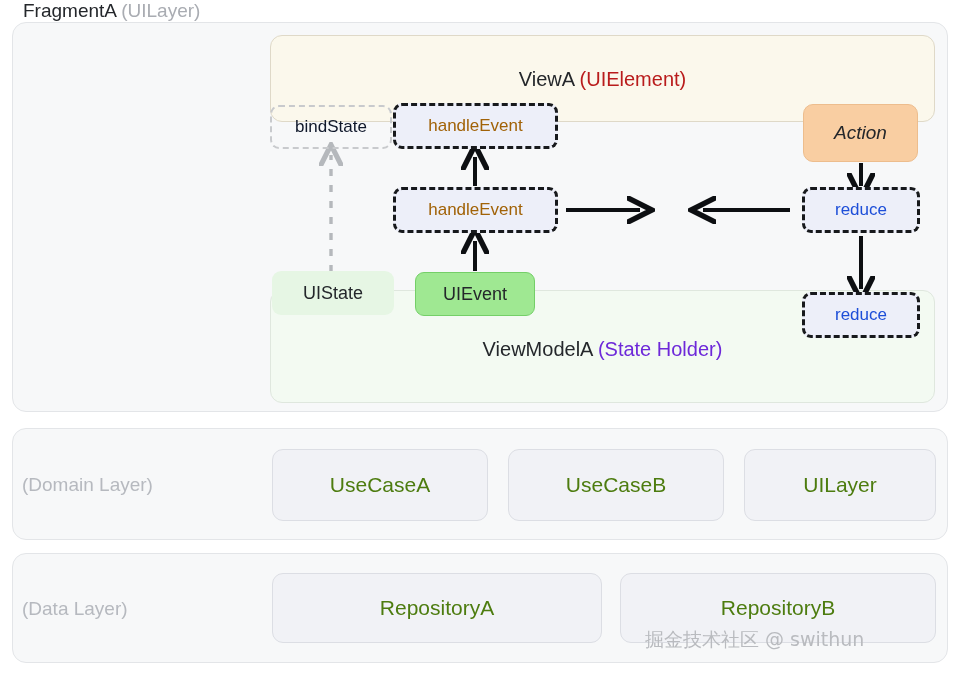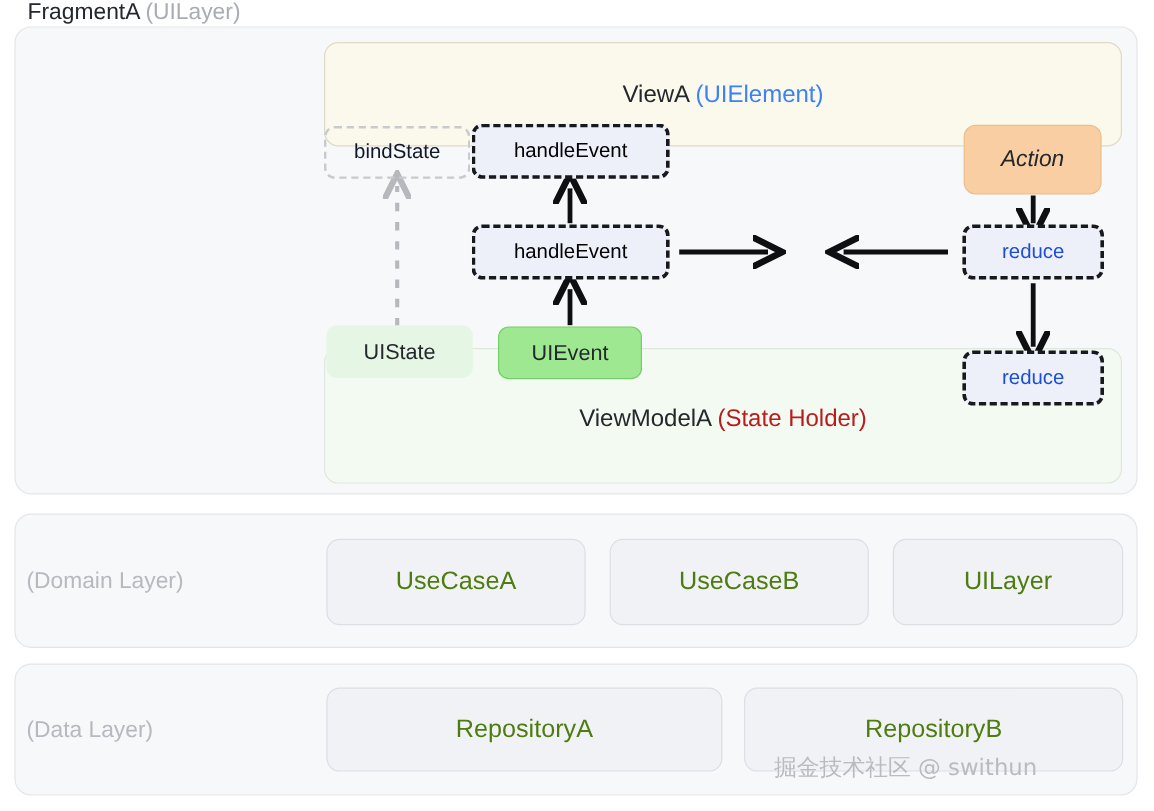--- a/index.html
+++ b/index.html
@@ -58,57 +58,57 @@
     border-radius: 12px;
   }
   #viewa-title {
     position: absolute;
     left: 270px; top: 68px; width: 665px;
     text-align: center;
     font-size: 20px;
     color: #24272b;
     white-space: nowrap;
   }
-  #viewa-title .muted { color: #3b82f6; }
+  #viewa-title .muted { color: #b91c1c; }
 
   
   #viewmodel-box {
     position: absolute;
     left: 270px; top: 290px; width: 665px; height: 113px;
     background: #f3faf2;
     border: 1px solid #dfe7de;
     border-radius: 12px;
   }
   #viewmodel-title {
     position: absolute;
     left: 270px; top: 338px; width: 665px;
     text-align: center;
     font-size: 20px;
     color: #24272b;
     white-space: nowrap;
   }
-  #viewmodel-title .muted { color: #b91c1c; }
+  #viewmodel-title .muted { color: #6d28d9; }
 
   
   .node {
     position: absolute;
     display: flex;
     align-items: center;
     justify-content: center;
     font-size: 17px;
     border-radius: 9px;
     white-space: nowrap;
   }
 
   .node.dashed-dark {
     background: #edeff9;
     border: 3px dashed #17191c;
     color: #1d4ed8;
   }
-  .node.dashed-dark.ink { color: #000000; }
+  .node.dashed-dark.ink { color: #a16207; }
 
   .node.dashed-light {
     background: transparent;
     border: 2px dashed #c8cacd;
     color: #0f172a;
   }
 
   .node.solid-orange {
     background: #f9ceA2;
     border: 1px solid #edbd8d;

